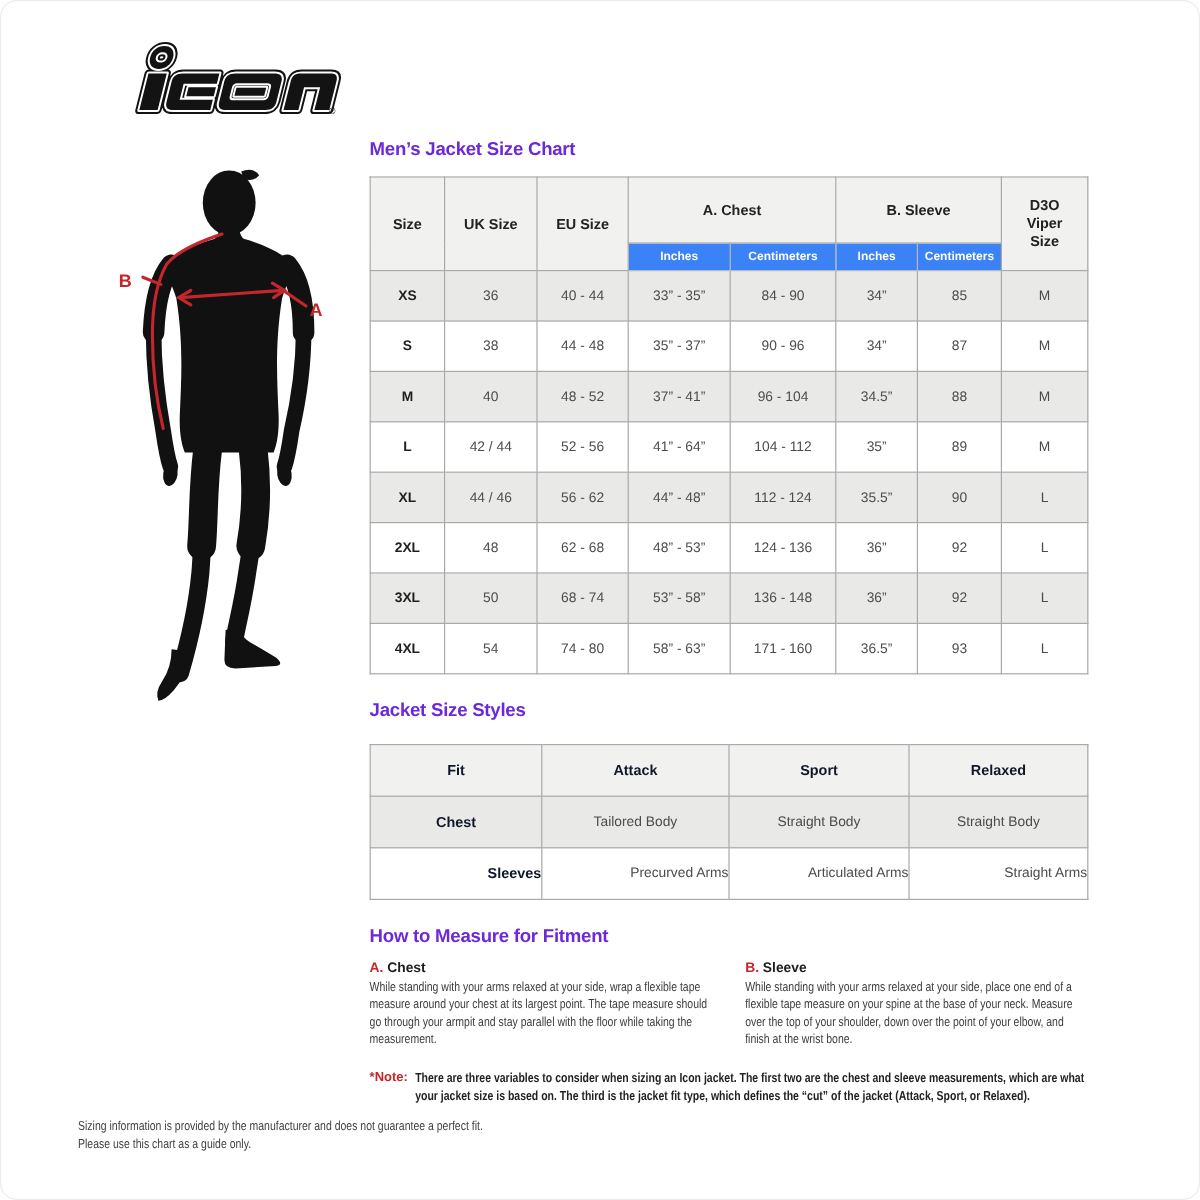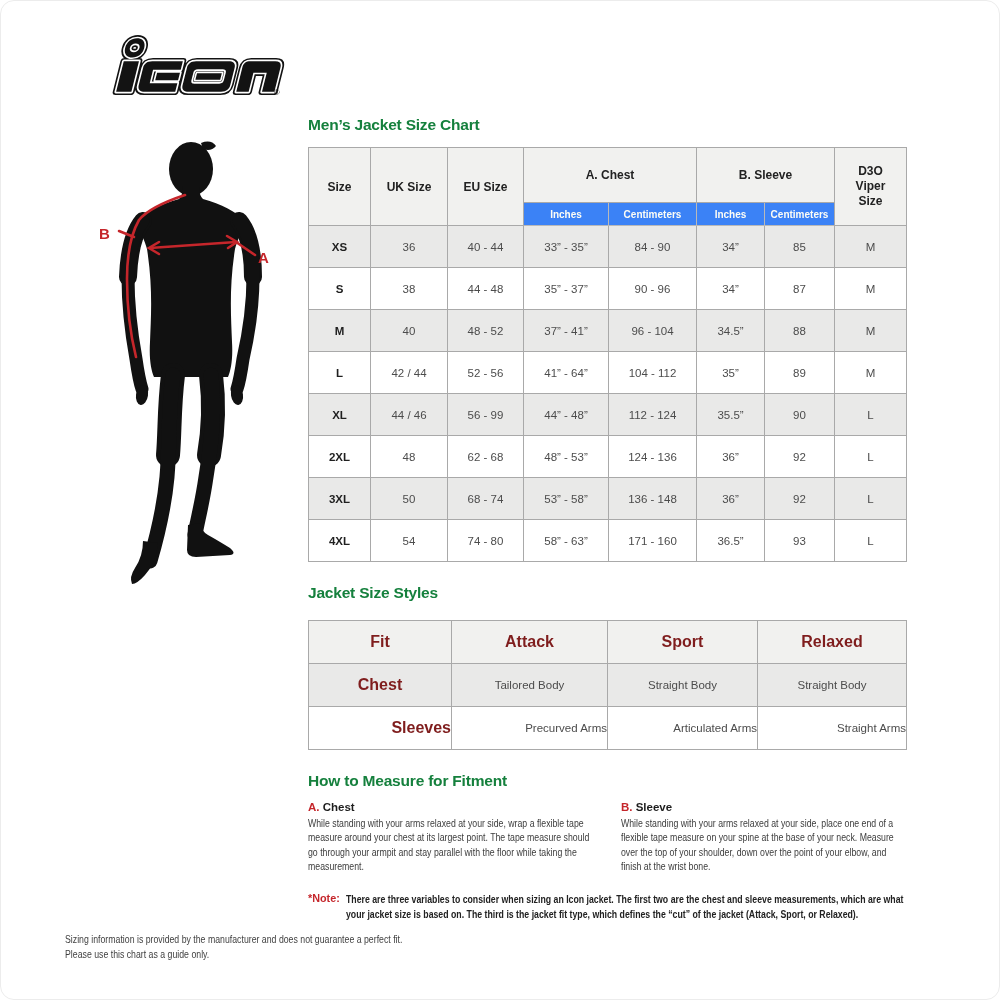--- a/index.html
+++ b/index.html
@@ -6,37 +6,37 @@
   .page{
     position:relative;width:1000px;height:1000px;background:#ffffff;
     font-family:"Liberation Sans",sans-serif;overflow:hidden;
     border:1px solid #ececec;border-radius:14px;box-sizing:border-box;
   }
   
   .logo{position:absolute;left:86px;top:32px;width:205px;height:66px;}
   
   .figure{position:absolute;left:86px;top:136px;width:219px;height:458px;}
   
-  .h-main{position:absolute;left:307px;font-size:15.5px;font-weight:bold;color:#15803d;letter-spacing:-0.2px;}
+  .h-main{position:absolute;left:307px;font-size:15.5px;font-weight:bold;color:#6d28d9;letter-spacing:-0.2px;}
   .t-chart{top:115px;} .t-styles{top:546px;margin-top:37px;} .t-measure{top:771px;}
   
   table{border-collapse:collapse;table-layout:fixed;position:absolute;left:307px;width:598px;}
   .size-table{top:146px;}
   .styles-table{top:619px;}
   th,td{border:1px solid #a9a9a9;text-align:center;vertical-align:middle;padding:0;}
   .size-table thead th{background:#f1f1ef;font-size:12px;font-weight:bold;color:#222;}
   .size-table thead tr.top th{height:54px;}
   .size-table thead th.d3o{line-height:1.25;padding:0 12px;}
   .size-table thead tr.sub th{height:22px;background:#3b82f6;color:#fdfdf5;font-size:10px;font-weight:bold;border-color:#b9b9b9;}
   .size-table tbody td,.size-table tbody th{height:41px;font-size:11.5px;color:#4c4c4c;font-weight:normal;}
   .size-table tbody th{font-weight:bold;color:#1f1f1f;}
   .size-table tbody tr:nth-child(odd) td,.size-table tbody tr:nth-child(odd) th{background:#e9e9e8;}
   .size-table tbody tr:nth-child(even) td,.size-table tbody tr:nth-child(even) th{background:#ffffff;}
   .styles-table tr{height:43px;}
-  .styles-table th{font-size:16px;font-weight:bold;color:#7f1d1d;}
+  .styles-table th{font-size:12px;font-weight:bold;color:#0f172a;}
   .styles-table td{font-size:11.5px;color:#4c4c4c;}
   .styles-table tr.hd th{background:#f1f1ef;}
   .styles-table tr.r1 th,.styles-table tr.r1 td{background:#e9e9e8;}
   .styles-table tr.r2 th,.styles-table tr.r2 td{background:#ffffff;text-align:right;}
   
   .measure-block{position:absolute;top:800px;}
   .mb-a{left:307px;} .mb-b{left:620px;}
   .measure-block h4{margin:0 0 3px 0;font-size:11.5px;font-weight:bold;color:#1d1d1d;}
   .measure-block h4 .red{color:#c5262b;}
   .cond{transform:scaleX(0.81);transform-origin:0 0;}
@@ -181,21 +181,21 @@
         <td>52 - 56</td>
         <td>41” - 64”</td>
         <td>104 - 112</td>
         <td>35”</td>
         <td>89</td>
         <td>M</td>
       </tr>
       <tr>
         <th>XL</th>
         <td>44 / 46</td>
-        <td>56 - 99</td>
+        <td>56 - 62</td>
         <td>44” - 48”</td>
         <td>112 - 124</td>
         <td>35.5”</td>
         <td>90</td>
         <td>L</td>
       </tr>
       <tr>
         <th>2XL</th>
         <td>48</td>
         <td>62 - 68</td>

